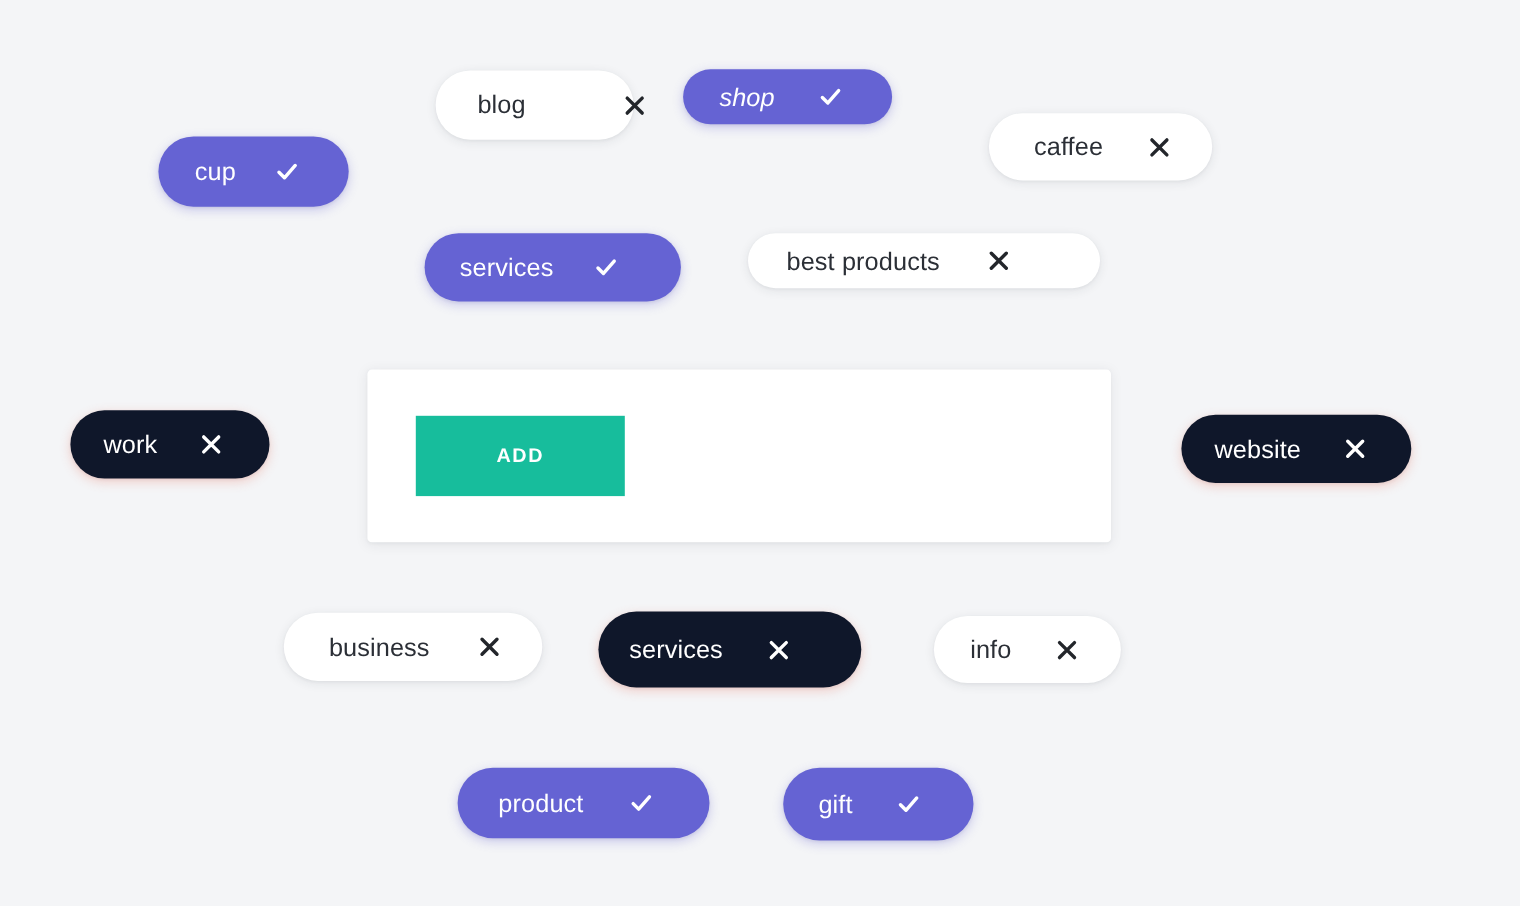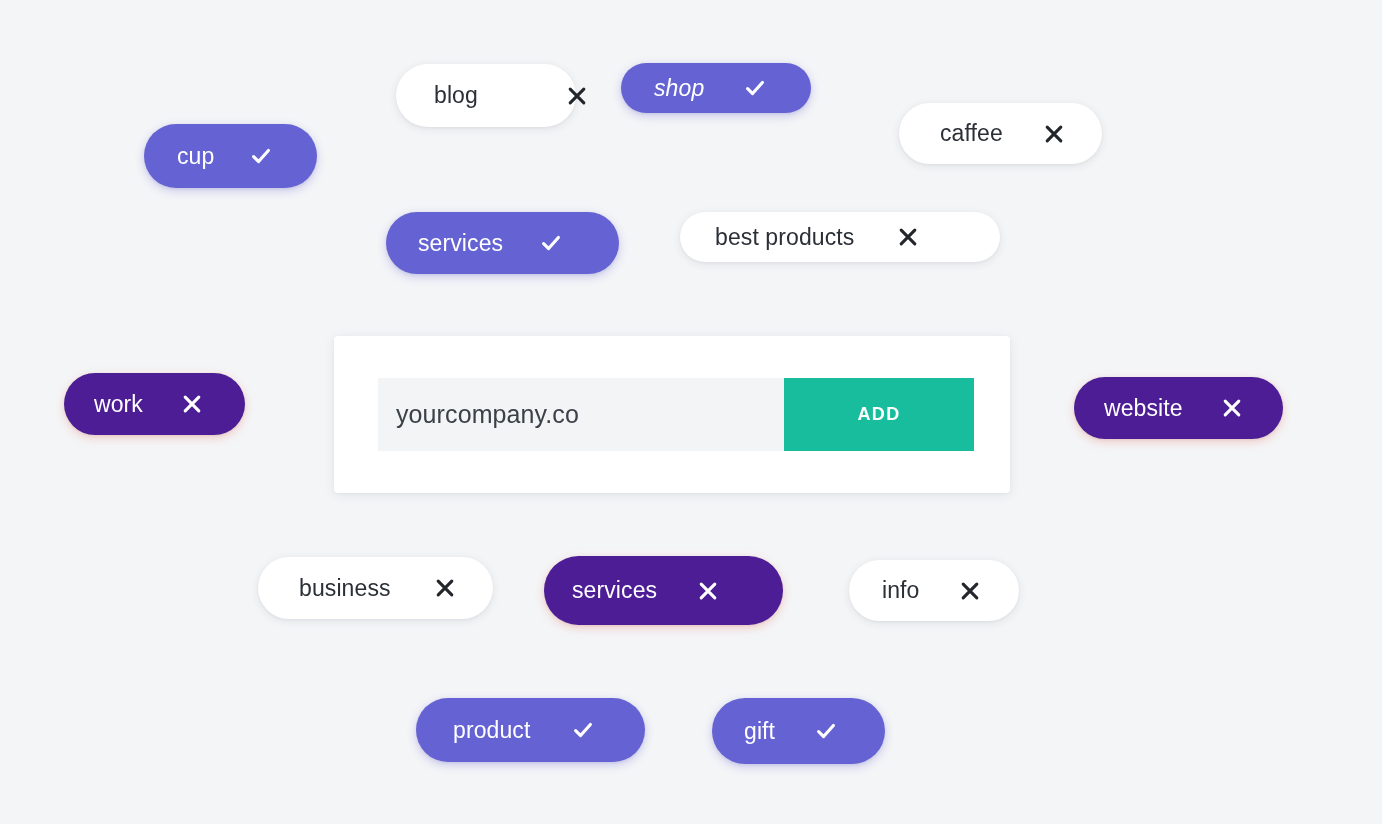--- a/index.html
+++ b/index.html
@@ -56,21 +56,21 @@
   .tag.variant-purple {
     background: #6563d3;
     box-shadow: 0 3px 10px rgba(99, 97, 208, 0.30),
                 0 1px 3px rgba(36, 41, 56, 0.08);
   }
   .tag.variant-purple .tag-label { color: #ffffff; }
   .tag.variant-purple .tag-icon  { color: #ffffff; }
 
   
   .tag.variant-coral {
-    background: #4c1d95;
+    background: #0f172a;
     box-shadow: 0 3px 10px rgba(232, 112, 94, 0.30),
                 0 1px 3px rgba(36, 41, 56, 0.08);
   }
   .tag.variant-coral .tag-label { color: #ffffff; }
   .tag.variant-coral .tag-icon  { color: #ffffff; }
 
   .icon-x svg, .icon-check svg { display: block; }
 
   
   #add-card {
@@ -228,18 +228,17 @@
         <span class="tag-icon icon-check" style="margin-left: 40px;">
           <svg width="22" height="22" viewBox="0 0 22 22" aria-hidden="true">
             <path d="M3.6 11.6 L8.6 16.6 L18.4 5.4" stroke="currentColor" stroke-width="3.1" stroke-linecap="round" stroke-linejoin="round" fill="none"></path>
           </svg>
         </span>
       </div>
     </div>
 
   <div id="add-card">
     <div id="add-row">
-      <input id="domain-input" type="text" value="yourcompany.co" style="">
       <button id="add-button">ADD</button>
     </div>
   </div>
 
 </div>
 
 </body></html>

